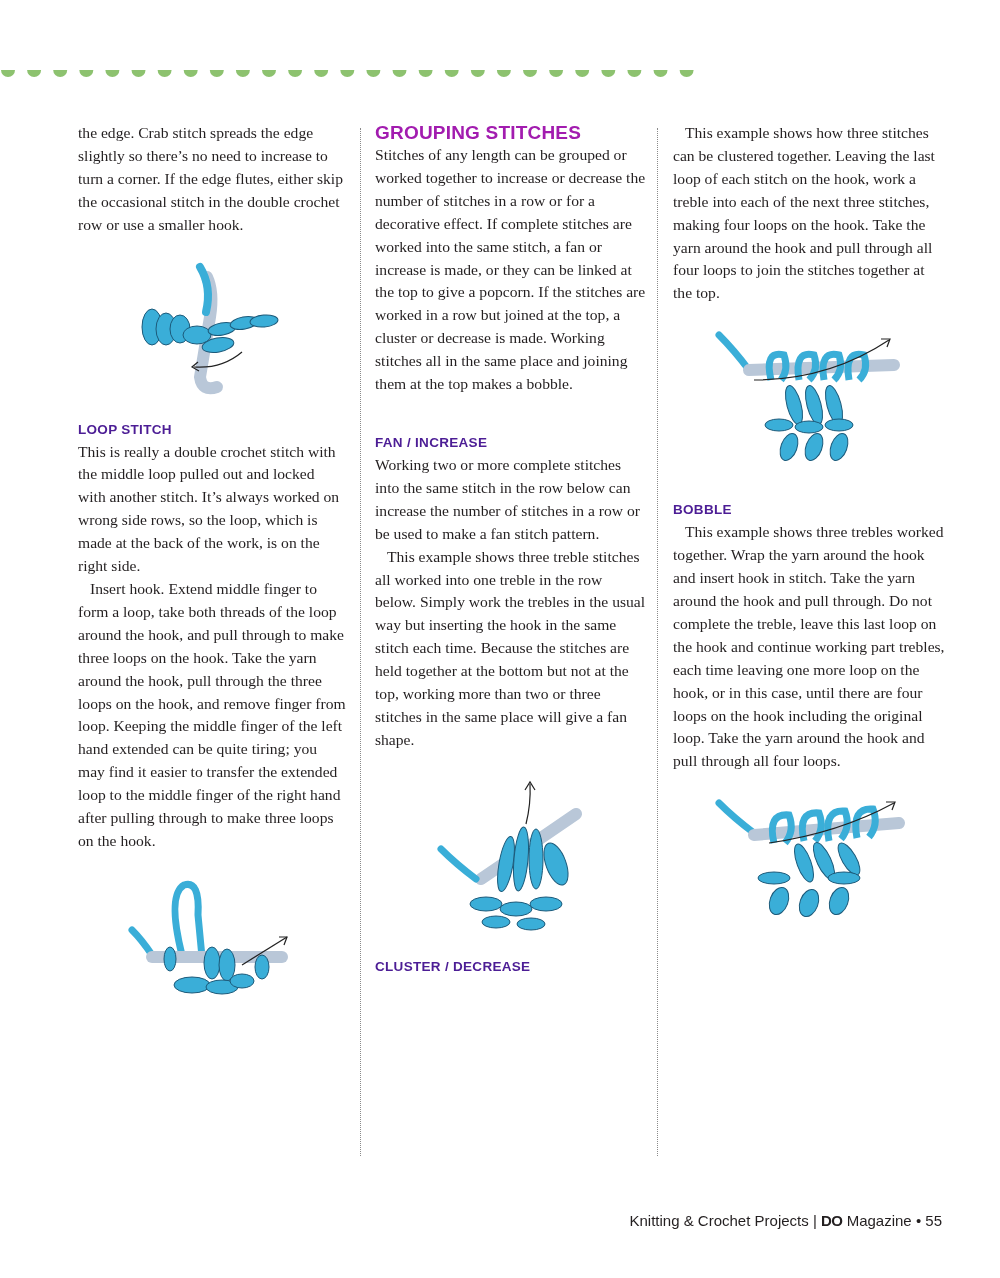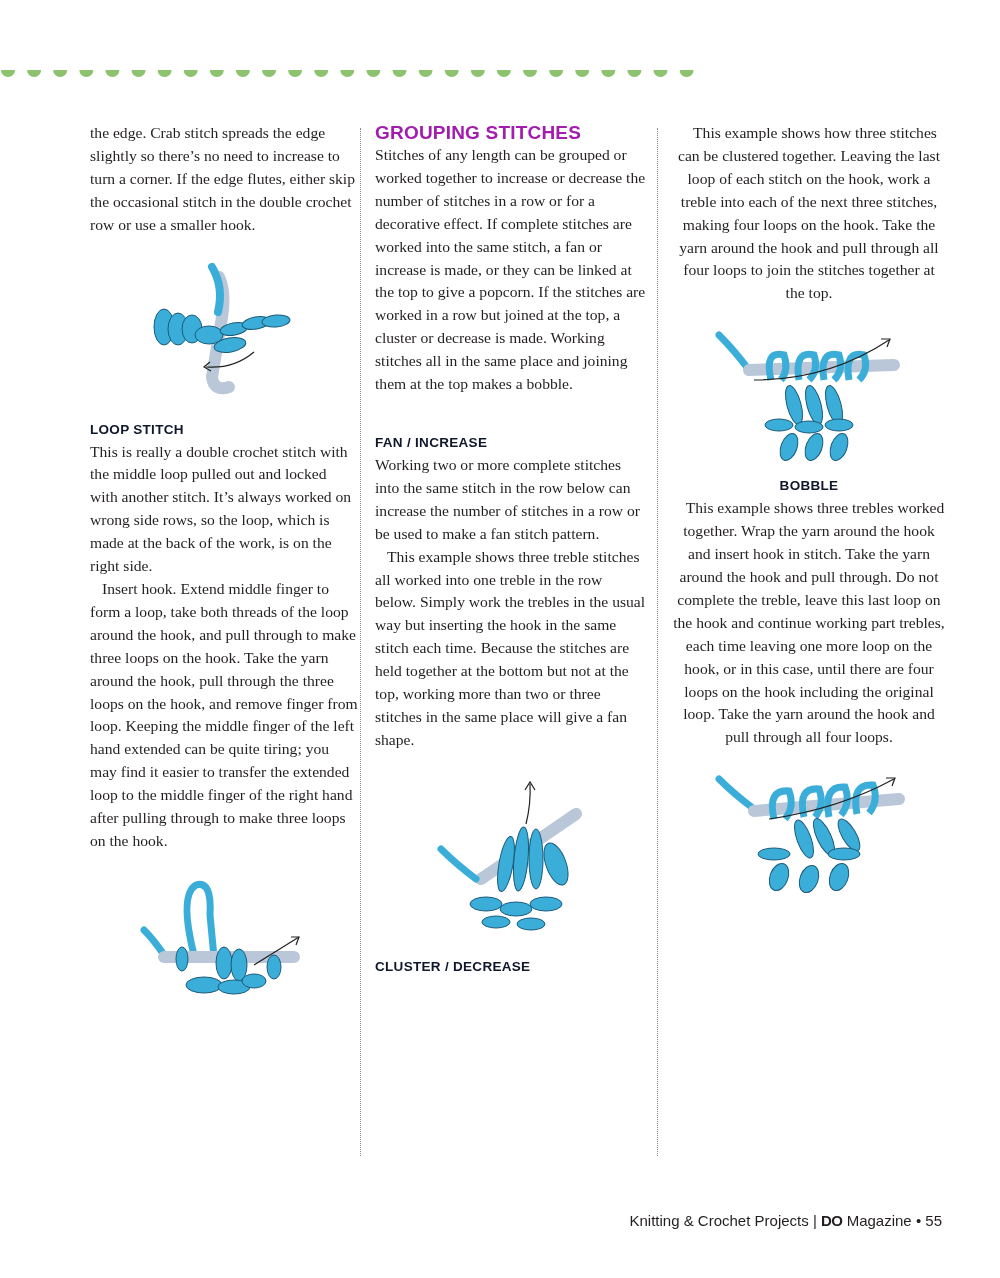--- a/index.html
+++ b/index.html
@@ -2,29 +2,29 @@
 <html><head>
 <meta charset="utf-8">
 <style>
   html, body { margin: 0; padding: 0; background: #ffffff; }
   body { width: 1000px; height: 1278px; position: relative; overflow: hidden;
          font-family: "Liberation Serif", "DejaVu Serif", serif; color: #231f20; }
   .dots { position: absolute; top: 68px; left: 0; width: 1000px; height: 10px; }
   .col { position: absolute; top: 122px; font-size: 15.6px; line-height: 22.9px; }
   .col p { margin: 0; }
   .col p.indent { text-indent: 12px; }
-  #col1 { left: 90px; width: 268px; }
+  #col1 { left: 78px; width: 268px; }
   #col2 { left: 375px; width: 272px; }
-  #col3 { left: 673px; width: 272px; text-align: center; }
+  #col3 { left: 673px; width: 272px; }
   .divider { position: absolute; width: 0; border-left: 1.4px dotted #8a8a8a; }
   #div1 { left: 360px; top: 128px; height: 1028px; }
   #div2 { left: 657px; top: 128px; height: 1028px; }
   h2.section-title { font-family: "Liberation Sans", "DejaVu Sans", sans-serif; color: #a21caf;
           font-size: 19px; font-weight: bold; margin: 0; line-height: 22px; letter-spacing: 0.2px; }
-  h3.sub { font-family: "Liberation Sans", "DejaVu Sans", sans-serif; color: #0f172a;
+  h3.sub { font-family: "Liberation Sans", "DejaVu Sans", sans-serif; color: #4c1d95;
           font-size: 13.5px; font-weight: bold; margin: 0; line-height: 22px; letter-spacing: 0.3px; }
   .illus { display: block; margin: 0 auto; }
   .footer { position: absolute; right: 58px; top: 1212px; font-family: "Liberation Sans", "DejaVu Sans", sans-serif;
             font-size: 15px; color: #231f20; white-space: nowrap; }
   .footer .brand { font-weight: 900; letter-spacing: -0.5px; }
 </style>
 </head>
 <body>
 
 <svg class="dots" viewBox="0 0 1000 10" id="scallops">
@@ -150,21 +150,21 @@
       <ellipse cx="100" cy="102" rx="14" ry="6"></ellipse>
       <ellipse cx="130" cy="100" rx="14" ry="6"></ellipse>
       <ellipse cx="80" cy="122" rx="8" ry="14" transform="rotate(20 80 122)"></ellipse>
       <ellipse cx="105" cy="122" rx="8" ry="14" transform="rotate(20 105 122)"></ellipse>
       <ellipse cx="130" cy="122" rx="8" ry="14" transform="rotate(20 130 122)"></ellipse>
     </g>
     <path d="M45 55 Q120 55 180 15" stroke="#222" stroke-width="1.2" fill="none"></path>
     <path d="M172 14 L181 14 L178 22" stroke="#222" stroke-width="1.2" fill="none"></path>
   </svg>
 
-  <h3 class="sub" style="margin-top:0;">BOBBLE</h3>
+  <h3 class="sub" style="margin-top:24px;">BOBBLE</h3>
   <p class="indent">This example shows three trebles worked together. Wrap the yarn around the hook and insert hook in stitch. Take the yarn around the hook and pull through. Do not complete the treble, leave this last loop on the hook and continue working part trebles, each time leaving one more loop on the hook, or in this case, until there are four loops on the hook including the original loop. Take the yarn around the hook and pull through all four loops.</p>
 
   <svg class="illus" width="200" height="130" viewBox="0 0 200 130" style="margin-top:20px;">
     <path d="M10 10 Q25 25 45 40" stroke="#3aaed8" stroke-width="7" fill="none" stroke-linecap="round"></path>
     <path d="M45 42 L190 30" stroke="#b9c7d8" stroke-width="12" stroke-linecap="round"></path>
     <g fill="none" stroke="#3aaed8" stroke-width="7">
       <path d="M65 50 Q58 20 80 22 Q86 38 76 50"></path>
       <path d="M95 48 Q88 18 110 20 Q116 36 106 48"></path>
       <path d="M120 48 Q114 16 136 18 Q142 34 132 46"></path>
       <path d="M148 45 Q142 14 164 16 Q170 32 160 44"></path>

